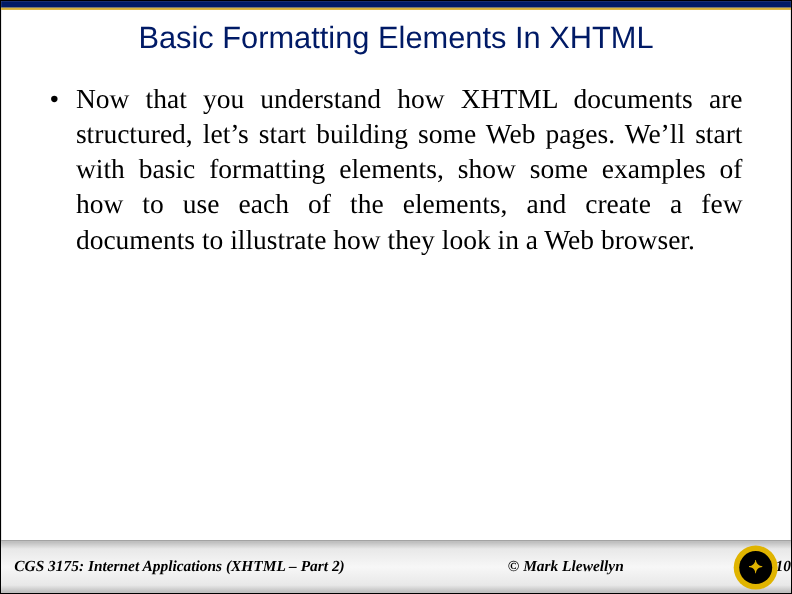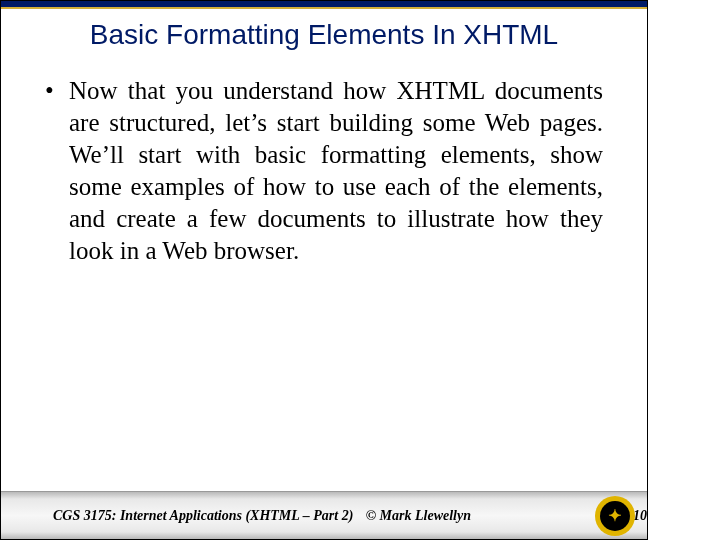--- a/index.html
+++ b/index.html
@@ -3,21 +3,21 @@
 <meta charset="utf-8">
 <style>
   * { margin: 0; padding: 0; box-sizing: border-box; }
   html, body { width: 720px; height: 540px; overflow: hidden; }
   body {
     font-family: "Times New Roman", Times, serif;
     background: #fff;
     position: relative;
   }
   .slide {
-    width: 648px;
+    width: 720px;
     height: 540px;
     display: flex;
     flex-direction: column;
     border: 1px solid #000;
   }
   .topbars {
     display: flex;
     flex-direction: column;
   }
   .topbars .bar {
@@ -67,35 +67,34 @@
     align-items: center;
     padding: 0 12px;
     position: relative;
   }
   .footer .foot-left {
     font-style: italic;
     font-weight: bold;
     font-size: 14px;
     color: #000;
     flex: 0 0 auto;
-    margin-left: 40px;
   }
   .footer .foot-center {
     position: absolute;
     left: 0; right: 0;
     text-align: right;
     font-style: italic;
     font-weight: bold;
     font-size: 14px;
     color: #000;
     pointer-events: none;
   }
   .footer .foot-right {
     margin-left: auto;
-    margin-right: 104px;
+    margin-right: 80px;
     font-style: italic;
     font-weight: bold;
     font-size: 14px;
     color: #000;
   }
   .footer .foot-right-wrap {
     display: flex;
     align-items: center;
     margin-left: auto;
     gap: 20px;

